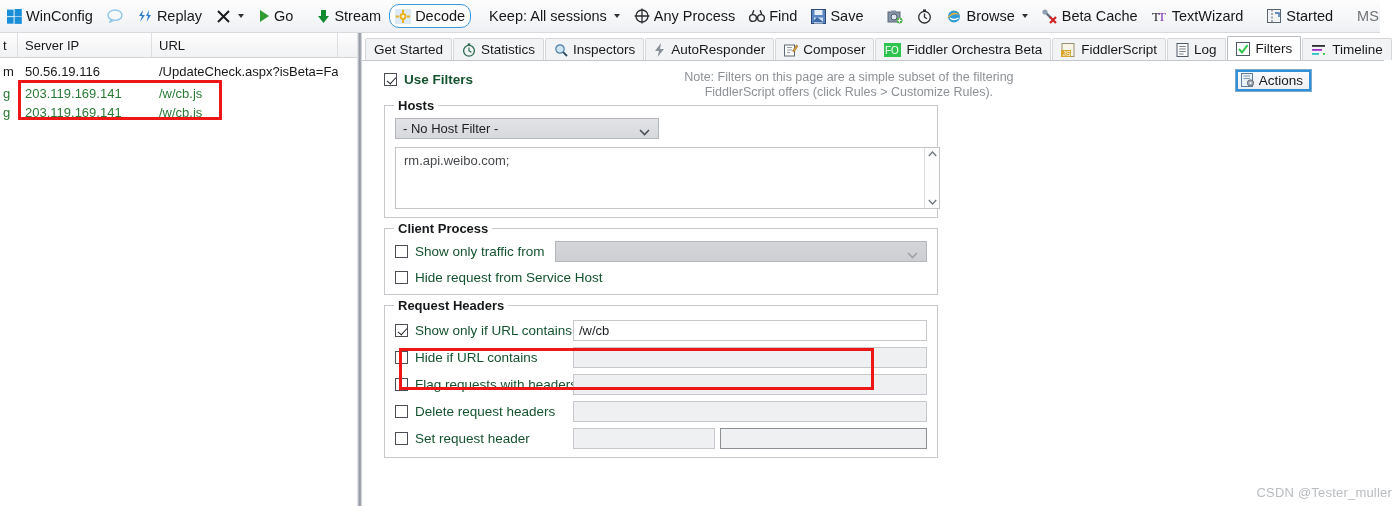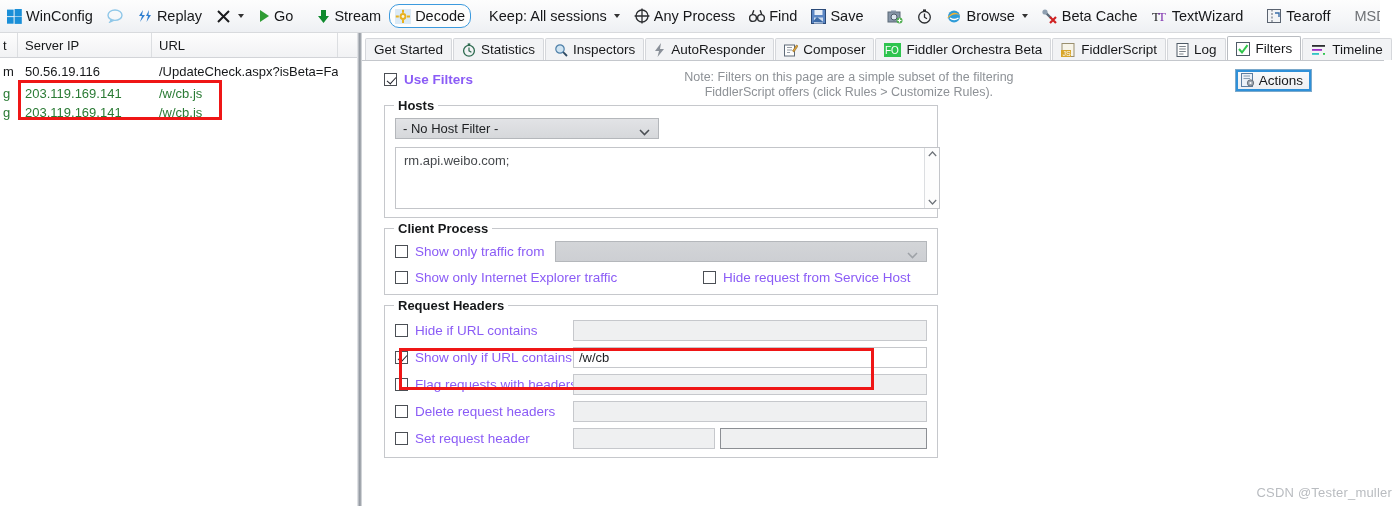--- a/index.html
+++ b/index.html
@@ -174,21 +174,21 @@
   .chk.checked::after {
     content: "";
     position: absolute;
     left: 3.5px; top: 0.5px;
     width: 4px; height: 8px;
     border: solid #20212a;
     border-width: 0 1.7px 1.7px 0;
     transform: rotate(42deg);
   }
   .chk-row { display: flex; align-items: center; gap: 7px; }
-  .chk-label { font-size: 13.5px; color: #8b5cf6; white-space: nowrap; }
+  .chk-label { font-size: 13.5px; color: #14532d; white-space: nowrap; }
 
   #note {
     flex: 1;
     text-align: center;
     font-size: 12.5px;
     color: #8d9196;
     line-height: 15px;
     padding: 1px 20px 0 10px;
   }
   #actions-btn {
@@ -492,21 +492,21 @@
   <div class="tb-sep"></div>
 
   <div class="tb-item">
     <span class="ico">
       <svg width="15" height="14" viewBox="0 0 15 14">
           <rect x="0.5" y="0.5" width="13" height="13" fill="#f2f4f6" stroke="#5a6370"></rect>
           <path d="M5 0.5 L5 13.5" stroke="#5a6370" stroke-dasharray="2 1.5"></path>
           <path d="M8 4 L12 4 L12 8" stroke="#3b6ea8" stroke-width="1.4" fill="none"></path>
         </svg>
     </span>
-    <span class="tb-label">Tearoff</span>
+    <span class="tb-label">Started</span>
   </div>
 
   <div class="tb-sep"></div>
 
   <div class="tb-item">
     <span class="tb-label tb-dim">MSDN Search...</span>
   </div>
 </div>
 
 <div id="session-panel">
@@ -713,52 +713,48 @@
             <span></span>
             <span class="chev">
               <svg width="11" height="7" viewBox="0 0 11 7">
                   <path d="M1 1 L5.5 5.6 L10 1" stroke="#a4a8ad" stroke-width="1.5" fill="none"></path>
                 </svg>
             </span>
           </div>
         </div>
 
         <div class="cp-row2">
-          <div class="chk-row" style="width:308px;flex:none;">
-            <span class="chk"></span>
-            <span class="chk-label">Show only Internet Explorer traffic</span>
-          </div>
           <div class="chk-row">
             <span class="chk"></span>
             <span class="chk-label">Hide request from Service Host</span>
           </div>
         </div>
       </div>
     </div>
 
     <div class="group" style="padding:14px 10px 8px 10px;">
       <div class="group-title">Request Headers</div>
 
       <div class="rh-row">
         <div class="rh-lbl">
+          <span class="chk checked"></span>
+          <span class="chk-label">Show only if URL contains</span>
+        </div>
+        <div class="field white" style="width:356px;">
+          <span>/w/cb</span>
+        </div>
+      </div>
+
+      <div class="rh-row">
+        <div class="rh-lbl">
           <span class="chk"></span>
           <span class="chk-label">Hide if URL contains</span>
         </div>
         <div class="field" style="width:356px;">
           <span></span>
-        </div>
-      </div>
-
-      <div class="rh-row">
-        <div class="rh-lbl">
-          <span class="chk checked"></span>
-          <span class="chk-label">Show only if URL contains</span>
-        </div>
-        <div class="field white" style="width:356px;">
-          <span>/w/cb</span>
         </div>
       </div>
 
       <div class="rh-row">
         <div class="rh-lbl">
           <span class="chk"></span>
           <span class="chk-label">Flag requests with headers</span>
         </div>
         <div class="field" style="width:356px;">
           <span></span>

